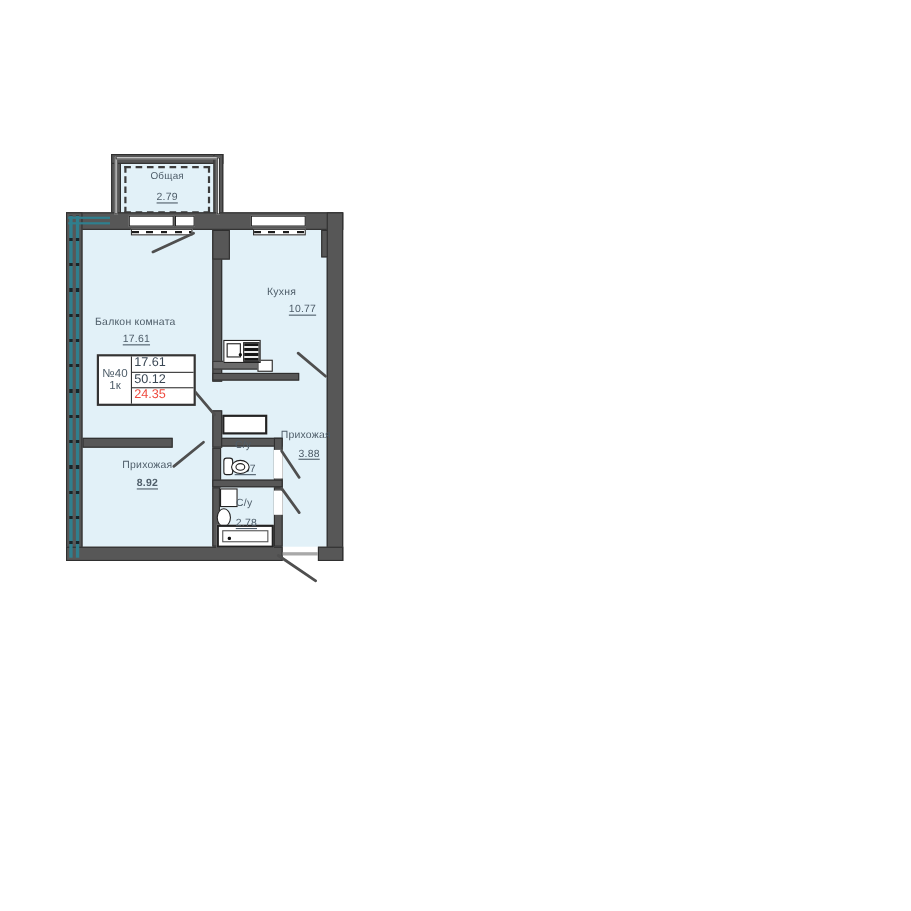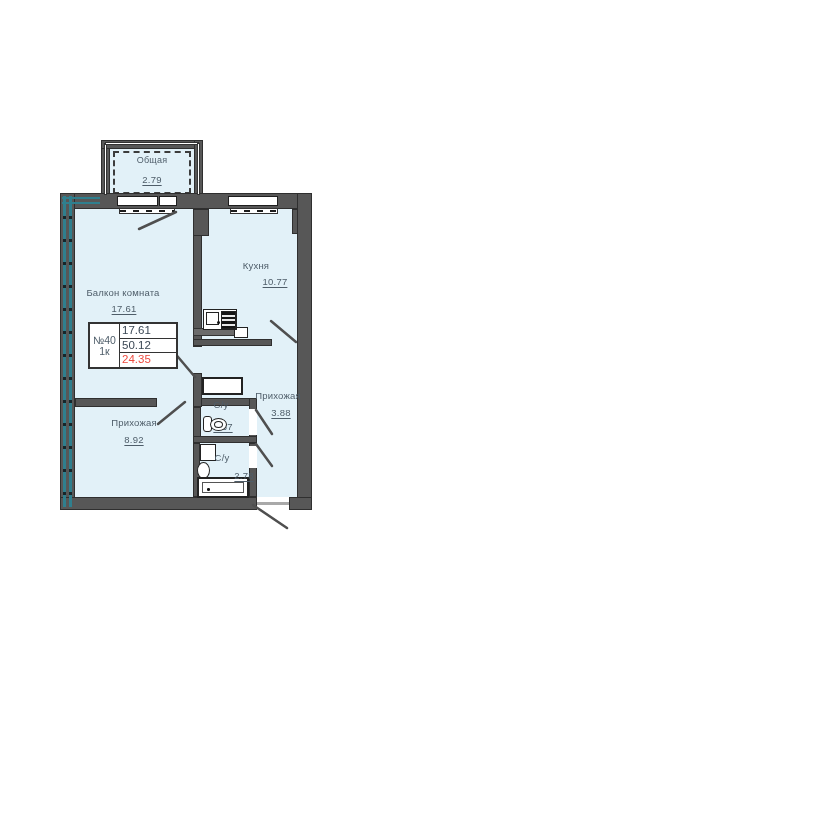--- a/index.html
+++ b/index.html
@@ -127,27 +127,27 @@
   <div class="lbl" style="left:123px;top:287px;">Балкон комната</div>
   <div class="lbl num" style="left:124px;top:303px;">17.61</div>
 
   <div class="lbl" style="left:256px;top:260px;">Кухня</div>
   <div class="lbl num" style="left:255px;top:276px;margin-left:20px;">10.77</div>
 
   <div class="lbl" style="left:278px;top:390px;">Прихожая</div>
   <div class="lbl num" style="left:281px;top:407px;">3.88</div>
 
   <div class="lbl" style="left:134px;top:417px;">Прихожая</div>
-  <div class="lbl num" style="left:134px;top:434px;">8.92</div>
+  <div class="lbl num" style="left:134px;top:434px;font-weight:bold;">8.92</div>
 
   <div class="lbl" style="left:221px;top:399px;">С/у</div>
   <div class="lbl num" style="left:223px;top:421px;z-index:6;">1.37</div>
 
   <div class="lbl" style="left:222px;top:452px;">С/у</div>
-  <div class="lbl num" style="left:224px;top:470px;margin-left:20px;">2.78</div>
+  <div class="lbl num" style="left:224px;top:470px;">2.78</div>
 
   <div id="infobox">
     <div class="cell-l">
       <span>№40</span>
       <span>1к</span>
     </div>
     <div class="cell-r">
       <div class="row">17.61</div>
       <div class="row">50.12</div>
       <div class="row">24.35</div>

